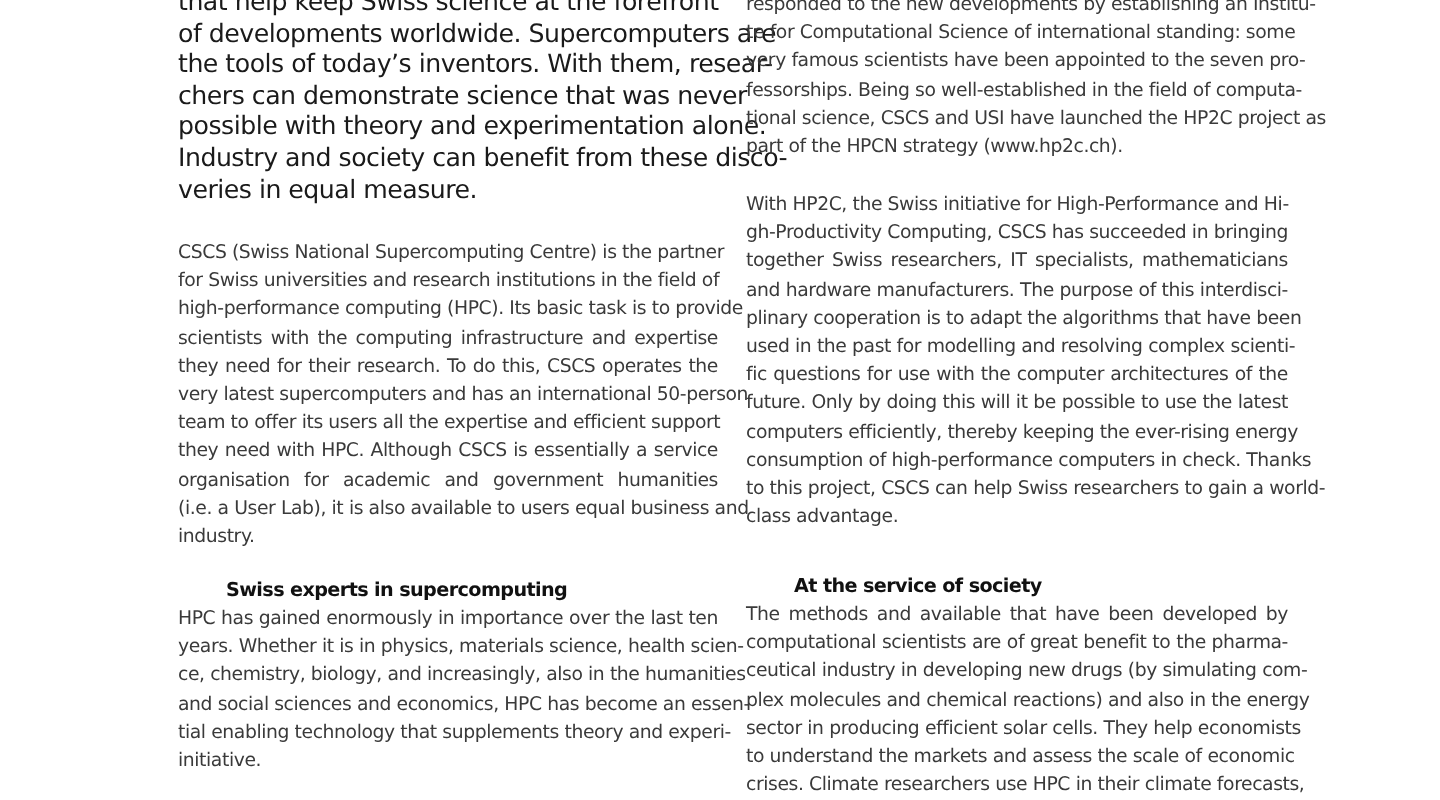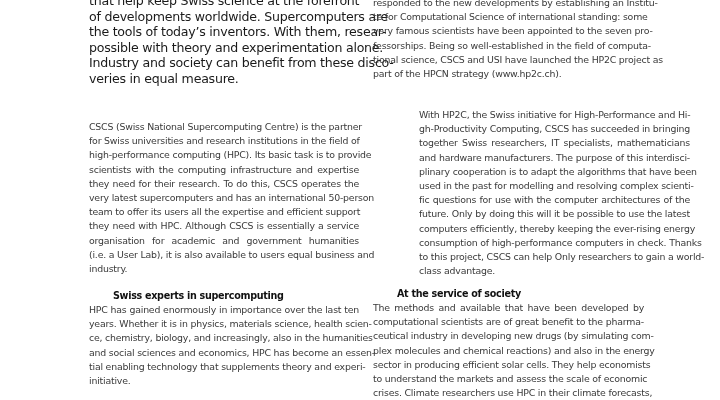--- a/index.html
+++ b/index.html
@@ -33,20 +33,21 @@
     }
   </style>
 </head>
 <body>
 
 <div class="col col-left">
   <div class="intro" style="top:-7px;">
     <span class="line">that help keep Swiss science at the forefront</span>
     <span class="line">of developments worldwide. Supercomputers are</span>
     <span class="line">the tools of today’s inventors. With them, resear-</span>
+    <span class="line">chers can demonstrate science that was never</span>
     <span class="line">possible with theory and experimentation alone.</span>
     <span class="line">Industry and society can benefit from these disco-</span>
     <span class="line last">veries in equal measure.</span>
   </div>
 
   <div class="body-text" style="top:120px;">
     <span class="line">CSCS (Swiss National Supercomputing Centre) is the partner</span>
     <span class="line">for Swiss universities and research institutions in the field of</span>
     <span class="line">high-performance computing (HPC). Its basic task is to provide</span>
     <span class="line">scientists with the computing infrastructure and expertise</span>
@@ -74,32 +75,32 @@
 <div class="col col-right">
   <div class="body-text" style="top:-4px; width:271px;">
     <span class="line">responded to the new developments by establishing an Institu-</span>
     <span class="line">te for Computational Science of international standing: some</span>
     <span class="line">very famous scientists have been appointed to the seven pro-</span>
     <span class="line">fessorships. Being so well-established in the field of computa-</span>
     <span class="line">tional science, CSCS and USI have launched the HP2C project as</span>
     <span class="line last">part of the HPCN strategy (www.hp2c.ch).</span>
   </div>
 
-  <div class="body-text" style="top:108px; width:271px;margin-left:46px;">
+  <div class="body-text" style="top:96px; width:271px;">
     <span class="line">With HP2C, the Swiss initiative for High-Performance and Hi-</span>
     <span class="line">gh-Productivity Computing, CSCS has succeeded in bringing</span>
     <span class="line">together Swiss researchers, IT specialists, mathematicians</span>
     <span class="line">and hardware manufacturers. The purpose of this interdisci-</span>
     <span class="line">plinary cooperation is to adapt the algorithms that have been</span>
     <span class="line">used in the past for modelling and resolving complex scienti-</span>
     <span class="line">fic questions for use with the computer architectures of the</span>
     <span class="line">future. Only by doing this will it be possible to use the latest</span>
     <span class="line">computers efficiently, thereby keeping the ever-rising energy</span>
     <span class="line">consumption of high-performance computers in check. Thanks</span>
-    <span class="line">to this project, CSCS can help Only researchers to gain a world-</span>
+    <span class="line">to this project, CSCS can help Swiss researchers to gain a world-</span>
     <span class="line last">class advantage.</span>
   </div>
 
   <div class="heading" style="top:287px;text-align:center;">At the service of society</div>
 
   <div class="body-text" style="top:301px; width:271px;">
     <span class="line">The methods and available that have been developed by</span>
     <span class="line">computational scientists are of great benefit to the pharma-</span>
     <span class="line">ceutical industry in developing new drugs (by simulating com-</span>
     <span class="line">plex molecules and chemical reactions) and also in the energy</span>

